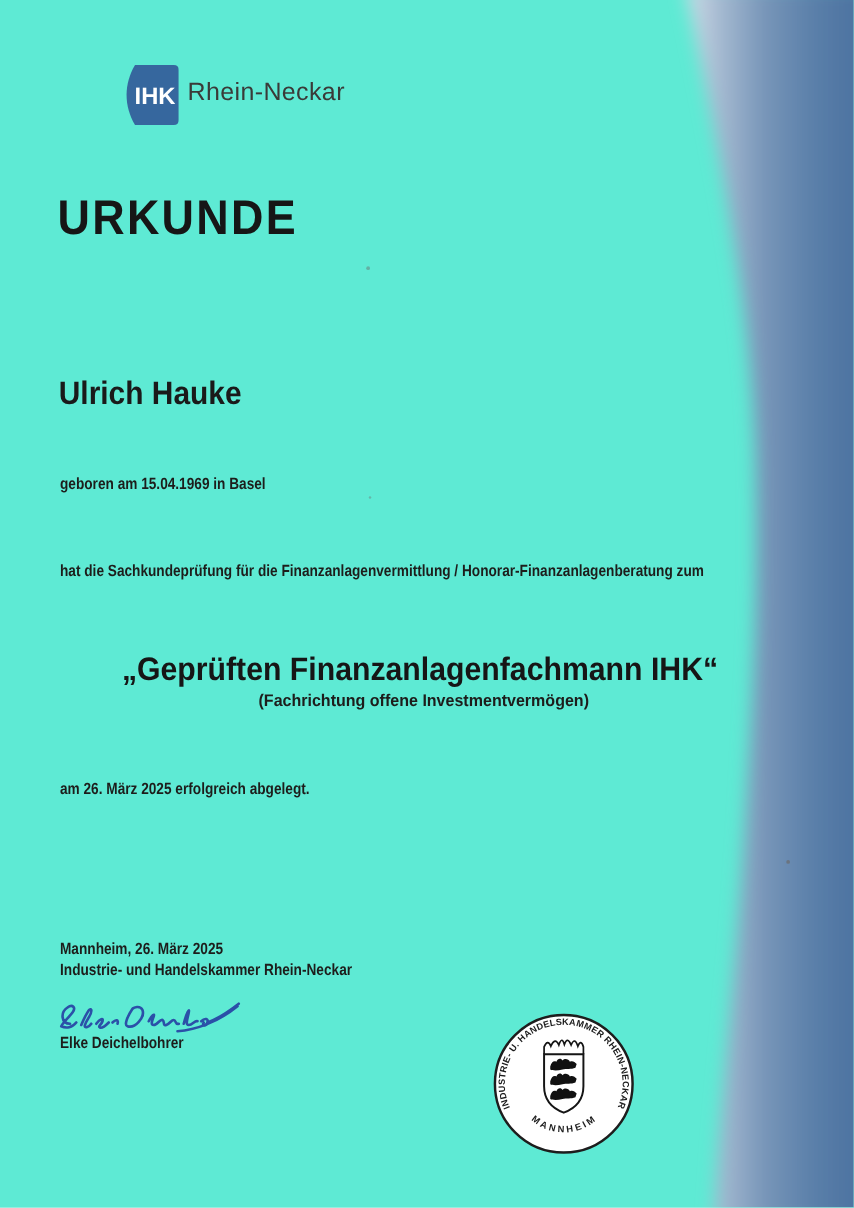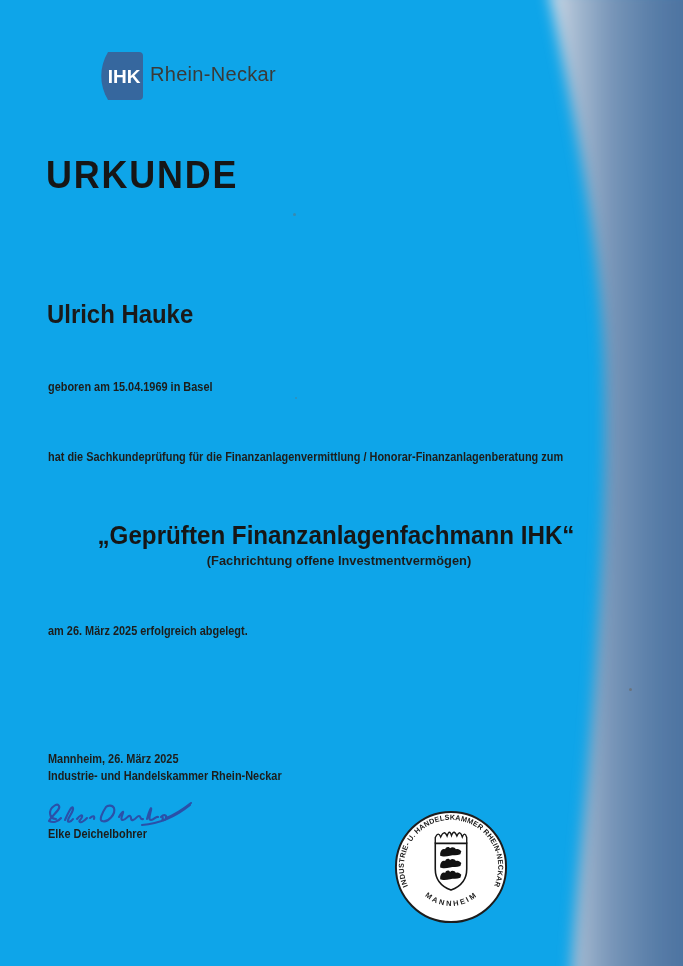--- a/index.html
+++ b/index.html
@@ -4,21 +4,21 @@
 <style>
   html,body{margin:0;padding:0;}
   body{
     width:683px;height:966px;
     background:#f2f2f2;
     font-family:"Liberation Sans", sans-serif;
   }
   .page{
     position:relative;
     width:683px;height:966px;
-    background:#0ea5e9;
+    background:#5eead4;
     overflow:hidden;
     color:#1d1d1b;
   }
   .band{
     position:absolute;left:0;top:0;width:683px;height:966px;
     pointer-events:none;
   }
   .abs{position:absolute;white-space:nowrap;}
 
   

